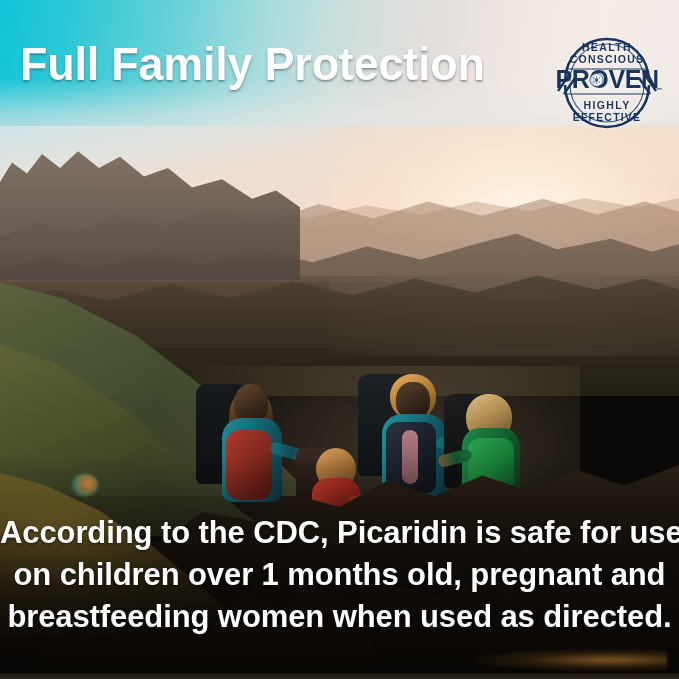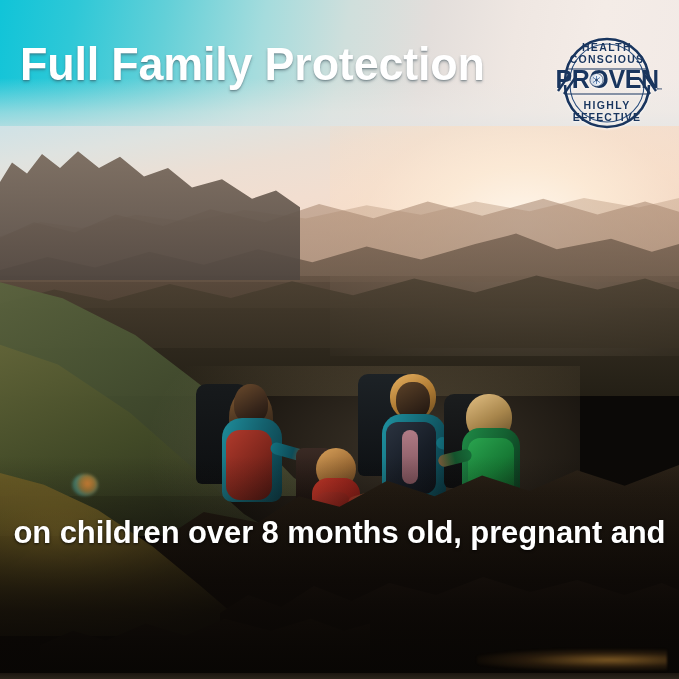--- a/index.html
+++ b/index.html
@@ -355,16 +355,18 @@
     <div class="fg-dark"></div>
     <div class="fg-grass"></div>
     <div class="fg-rocks"></div>
     <div class="fg-rocks2"></div>
     <div class="veil"></div>
     <div class="bottom-embers"></div>
     <div class="bottom-strip"></div>
   </div>
 
   <div class="caption">
-    <span class="cl">on children over 8 months old, pregnant and</span>
+    <span class="cl">According to the CDC, Picaridin is safe for use</span>
+    <span class="cl">on children over 1 months old, pregnant and</span>
+    <span class="cl">breastfeeding women when used as directed.</span>
   </div>
 
 </div>
 
 </body></html>

